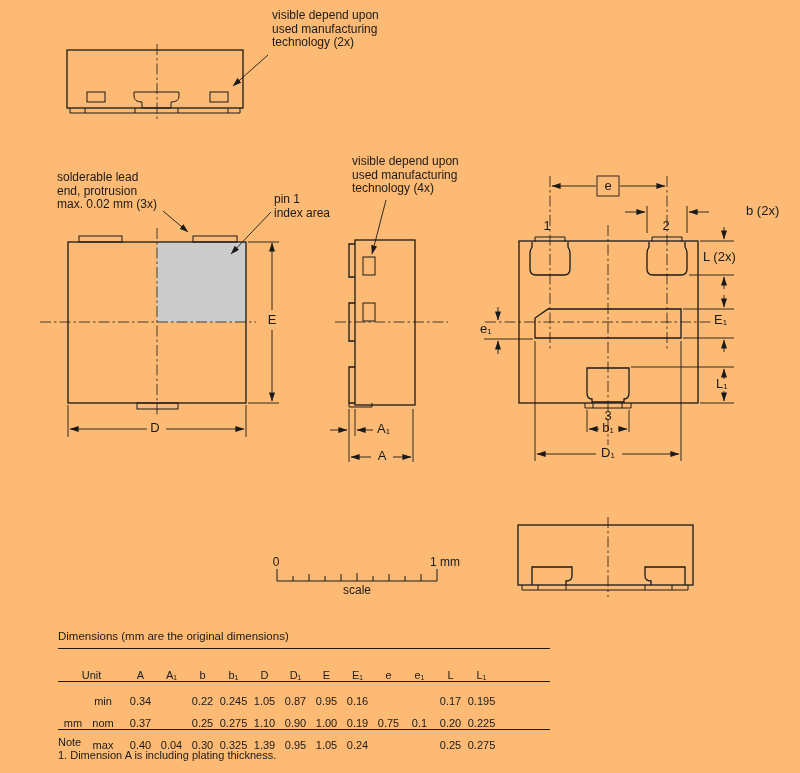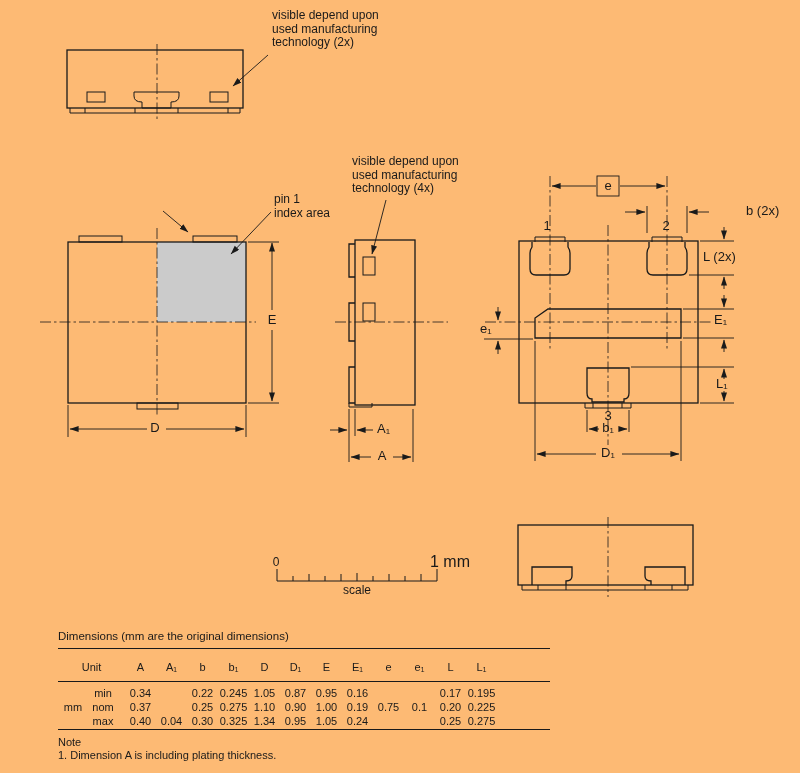--- a/index.html
+++ b/index.html
@@ -11,21 +11,21 @@
   .d{fill:none;stroke:#1a1a1a;stroke-width:0.9;}
   .cl{fill:none;stroke:#1a1a1a;stroke-width:0.8;stroke-dasharray:11 3 2.5 3;}
   .lbl{position:absolute;font-size:13px;line-height:14px;white-space:nowrap;}
   .ctr{text-align:center;}
   .ann{position:absolute;font-size:12px;line-height:13.5px;white-space:pre-line;}
   
   .tblwrap{position:absolute;left:58px;top:630px;width:520px;font-size:11px;}
   .tbl-title{position:absolute;left:0;top:0;font-size:11.5px;}
   .rule{position:absolute;left:0;width:492px;height:1.3px;background:#1a1a1a;}
   .grid{position:absolute;left:0;display:grid;grid-template-columns:30px 37px repeat(12,31px);}
-  .grid div{text-align:center;line-height:14px;}
+  .grid div{text-align:center;line-height:14px;margin-top:8px;}
   .unitcell{grid-column:1 / span 2;}
   .rowlab{text-align:center;padding-right:7px;}
   .note-t{position:absolute;left:0;top:106px;}
   .note-x{position:absolute;left:0;top:119px;}
 </style>
 </head>
 <body>
 
 <div class="stage">
 
@@ -149,20 +149,23 @@
   <g>
     <path class="t" d="M277,581 H437"></path>
     <path class="t" d="M277,569 V581 M437,569 V581"></path>
     <path class="t" d="M293,576 V581 M309,574 V581 M325,576 V581 M341,574 V581 M357,573 V581 M373,576 V581 M389,574 V581 M405,576 V581 M421,574 V581"></path>
   </g>
 </svg>
 
 <div class="ann" style="left:272px;top:9px;width:125px;">visible depend upon
 used manufacturing
 technology (2x)</div>
+<div class="ann" style="left:57px;top:171px;width:125px;">solderable lead
+end, protrusion
+max. 0.02 mm (3x)</div>
 <div class="ann" style="left:352px;top:155px;width:125px;">visible depend upon
 used manufacturing
 technology (4x)</div>
 <div class="ann" style="left:274px;top:193px;width:80px;">pin 1
 index area</div>
 
 <div class="lbl ctr" style="left:266px;top:313px;width:12px;">E</div>
 <div class="lbl ctr" style="left:148px;top:421px;width:14px;">D</div>
 <div class="lbl" style="left:377px;top:422px;">A₁</div>
 <div class="lbl ctr" style="left:374px;top:449px;width:16px;">A</div>
@@ -173,21 +176,21 @@
 <div class="lbl" style="left:480px;top:322px;">e₁</div>
 <div class="lbl" style="left:716px;top:377px;">L₁</div>
 <div class="lbl ctr" style="left:599px;top:421px;width:18px;">b₁</div>
 <div class="lbl ctr" style="left:596px;top:446px;width:24px;">D₁</div>
 
 <div class="lbl ctr" style="left:541px;top:219px;width:12px;">1</div>
 <div class="lbl ctr" style="left:660px;top:219px;width:12px;">2</div>
 <div class="lbl ctr" style="left:602px;top:409px;width:12px;">3</div>
 
 <div class="lbl ctr" style="left:270px;top:555px;width:12px;font-size:12px;">0</div>
-<div class="lbl" style="left:430px;top:555px;font-size:16px;">1 mm</div>
+<div class="lbl" style="left:430px;top:555px;font-size:12px;">1 mm</div>
 <div class="lbl ctr" style="left:337px;top:583px;width:40px;font-size:12px;">scale</div>
 
 <div class="tblwrap">
   <div class="tbl-title">Dimensions (mm are the original dimensions)</div>
   <div class="rule" style="top:18px;"></div>
 
   <div class="grid" style="top:30px;">
     <div class="unitcell">Unit</div>
     <div>A</div>
     <div>A₁</div>
@@ -235,21 +238,21 @@
     <div>0.1</div>
     <div>0.20</div>
     <div>0.225</div>
 
     <div></div>
     <div class="rowlab">max</div>
     <div>0.40</div>
     <div>0.04</div>
     <div>0.30</div>
     <div>0.325</div>
-    <div>1.34</div>
+    <div>1.39</div>
     <div>0.95</div>
     <div>1.05</div>
     <div>0.24</div>
     <div></div>
     <div></div>
     <div>0.25</div>
     <div>0.275</div>
   </div>
 
   <div class="rule" style="top:99px;"></div>

